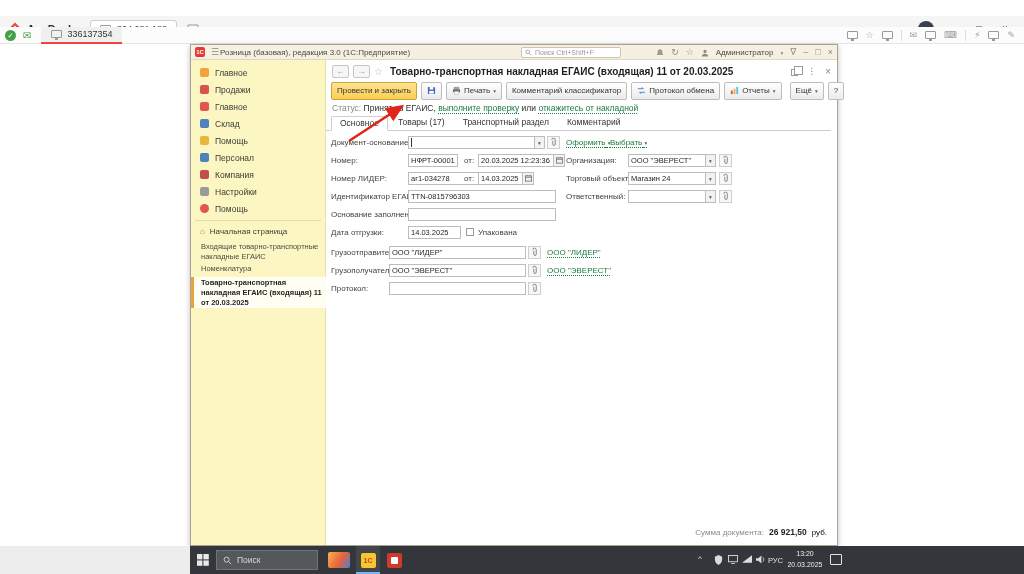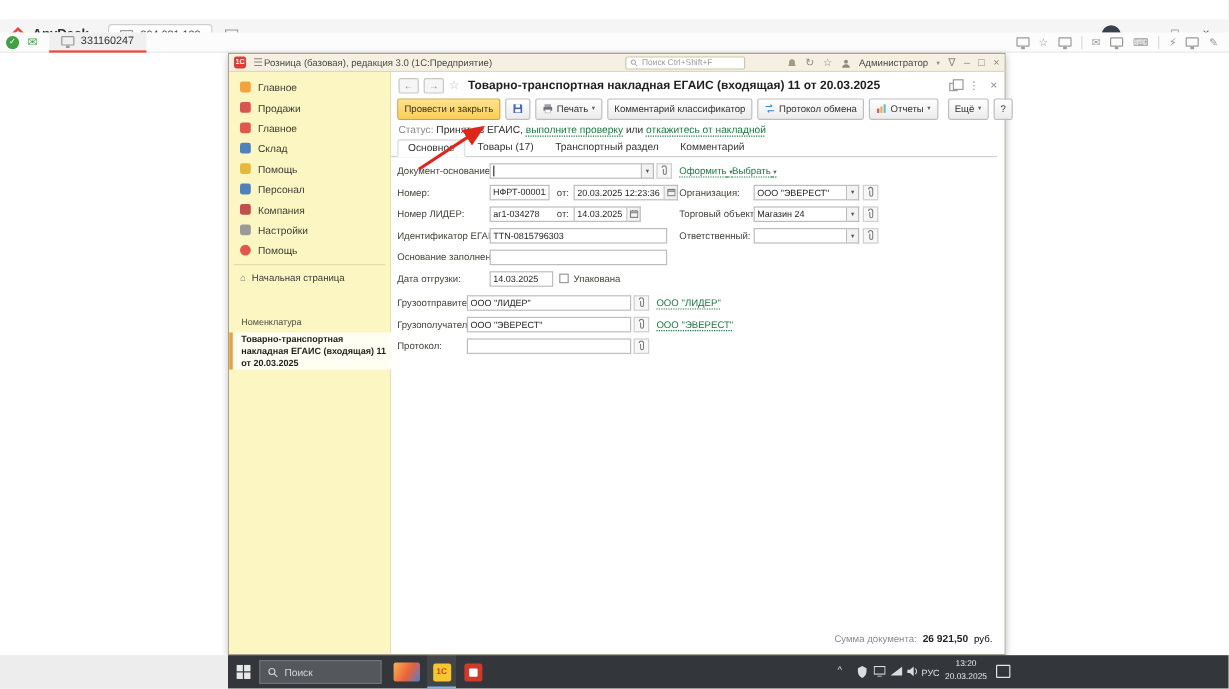--- a/index.html
+++ b/index.html
@@ -128,21 +128,21 @@
       <span class="wbtn">□</span>
       <span class="wbtn">×</span>
     </div>
   </div>
 
   <div class="ad-toolbar">
     <span class="ok-dot">✓</span>
     <span class="mail-ic">✉</span>
     <div class="session-tab">
       <span class="mini-mon"></span>
-      <span>331160247</span>
+      <span>336137354</span>
     </div>
     <div class="ad-tools">
       <span class="mini-mon"></span>
       <span class="gico">☆</span>
       <span class="mini-mon"></span>
       <span class="vsep"></span>
       <span class="gico">✉</span>
       <span class="mini-mon"></span>
       <span class="gico">⌨</span>
       <span class="vsep"></span>
@@ -222,20 +222,21 @@
       <div class="mi" style="top:140px">
           <span class="mico" style="border-radius: 50%; background: rgb(226, 87, 76);"></span>
           <span>Помощь</span>
         </div>
 
       <div class="nav-sep"></div>
       <div class="nav-home">
         <span class="h">⌂</span>
         <span>Начальная страница</span>
       </div>
+      <div class="nav-it" style="top:181px">Входящие товарно-транспортные накладные ЕГАИС</div>
       <div class="nav-it" style="top:203px">Номенклатура</div>
       <div class="nav-it active" style="top:217px">Товарно-транспортная накладная ЕГАИС (входящая) 11 от 20.03.2025</div>
     </div>
 
     <div class="main">
 
       <div class="dhdr">
         <span class="navbtn">←</span>
         <span class="navbtn">→</span>
         <span class="dstar">☆</span>

